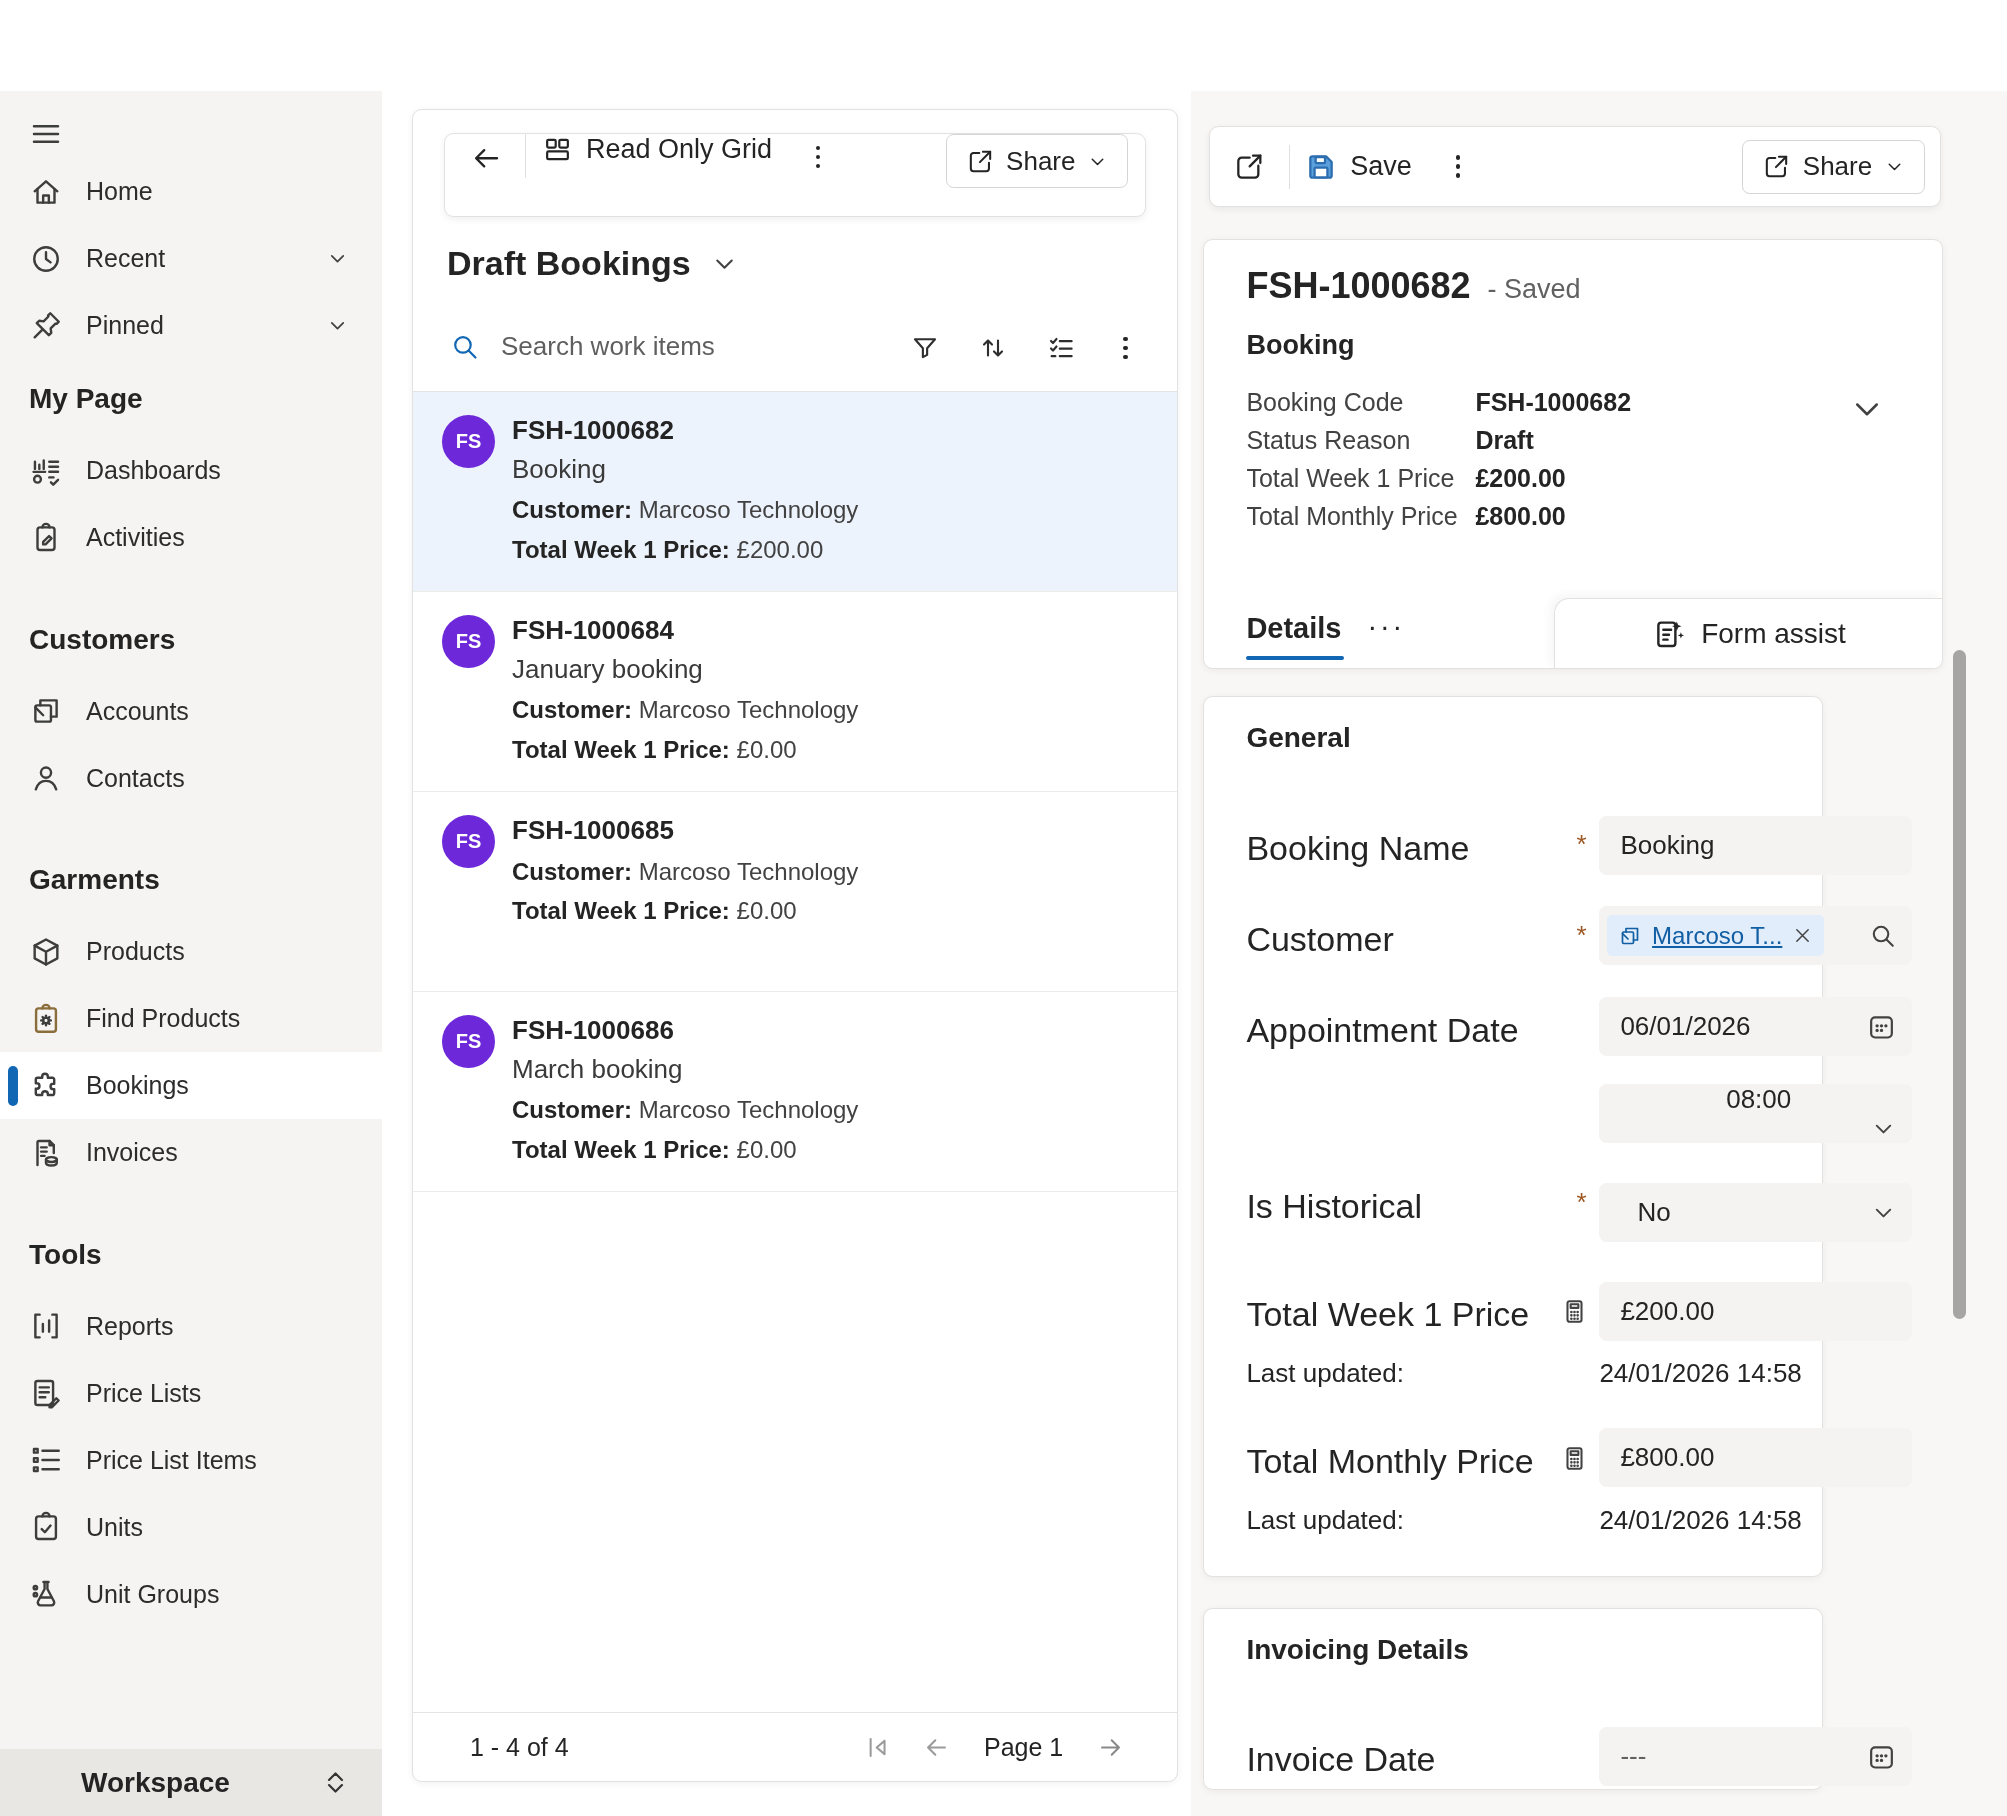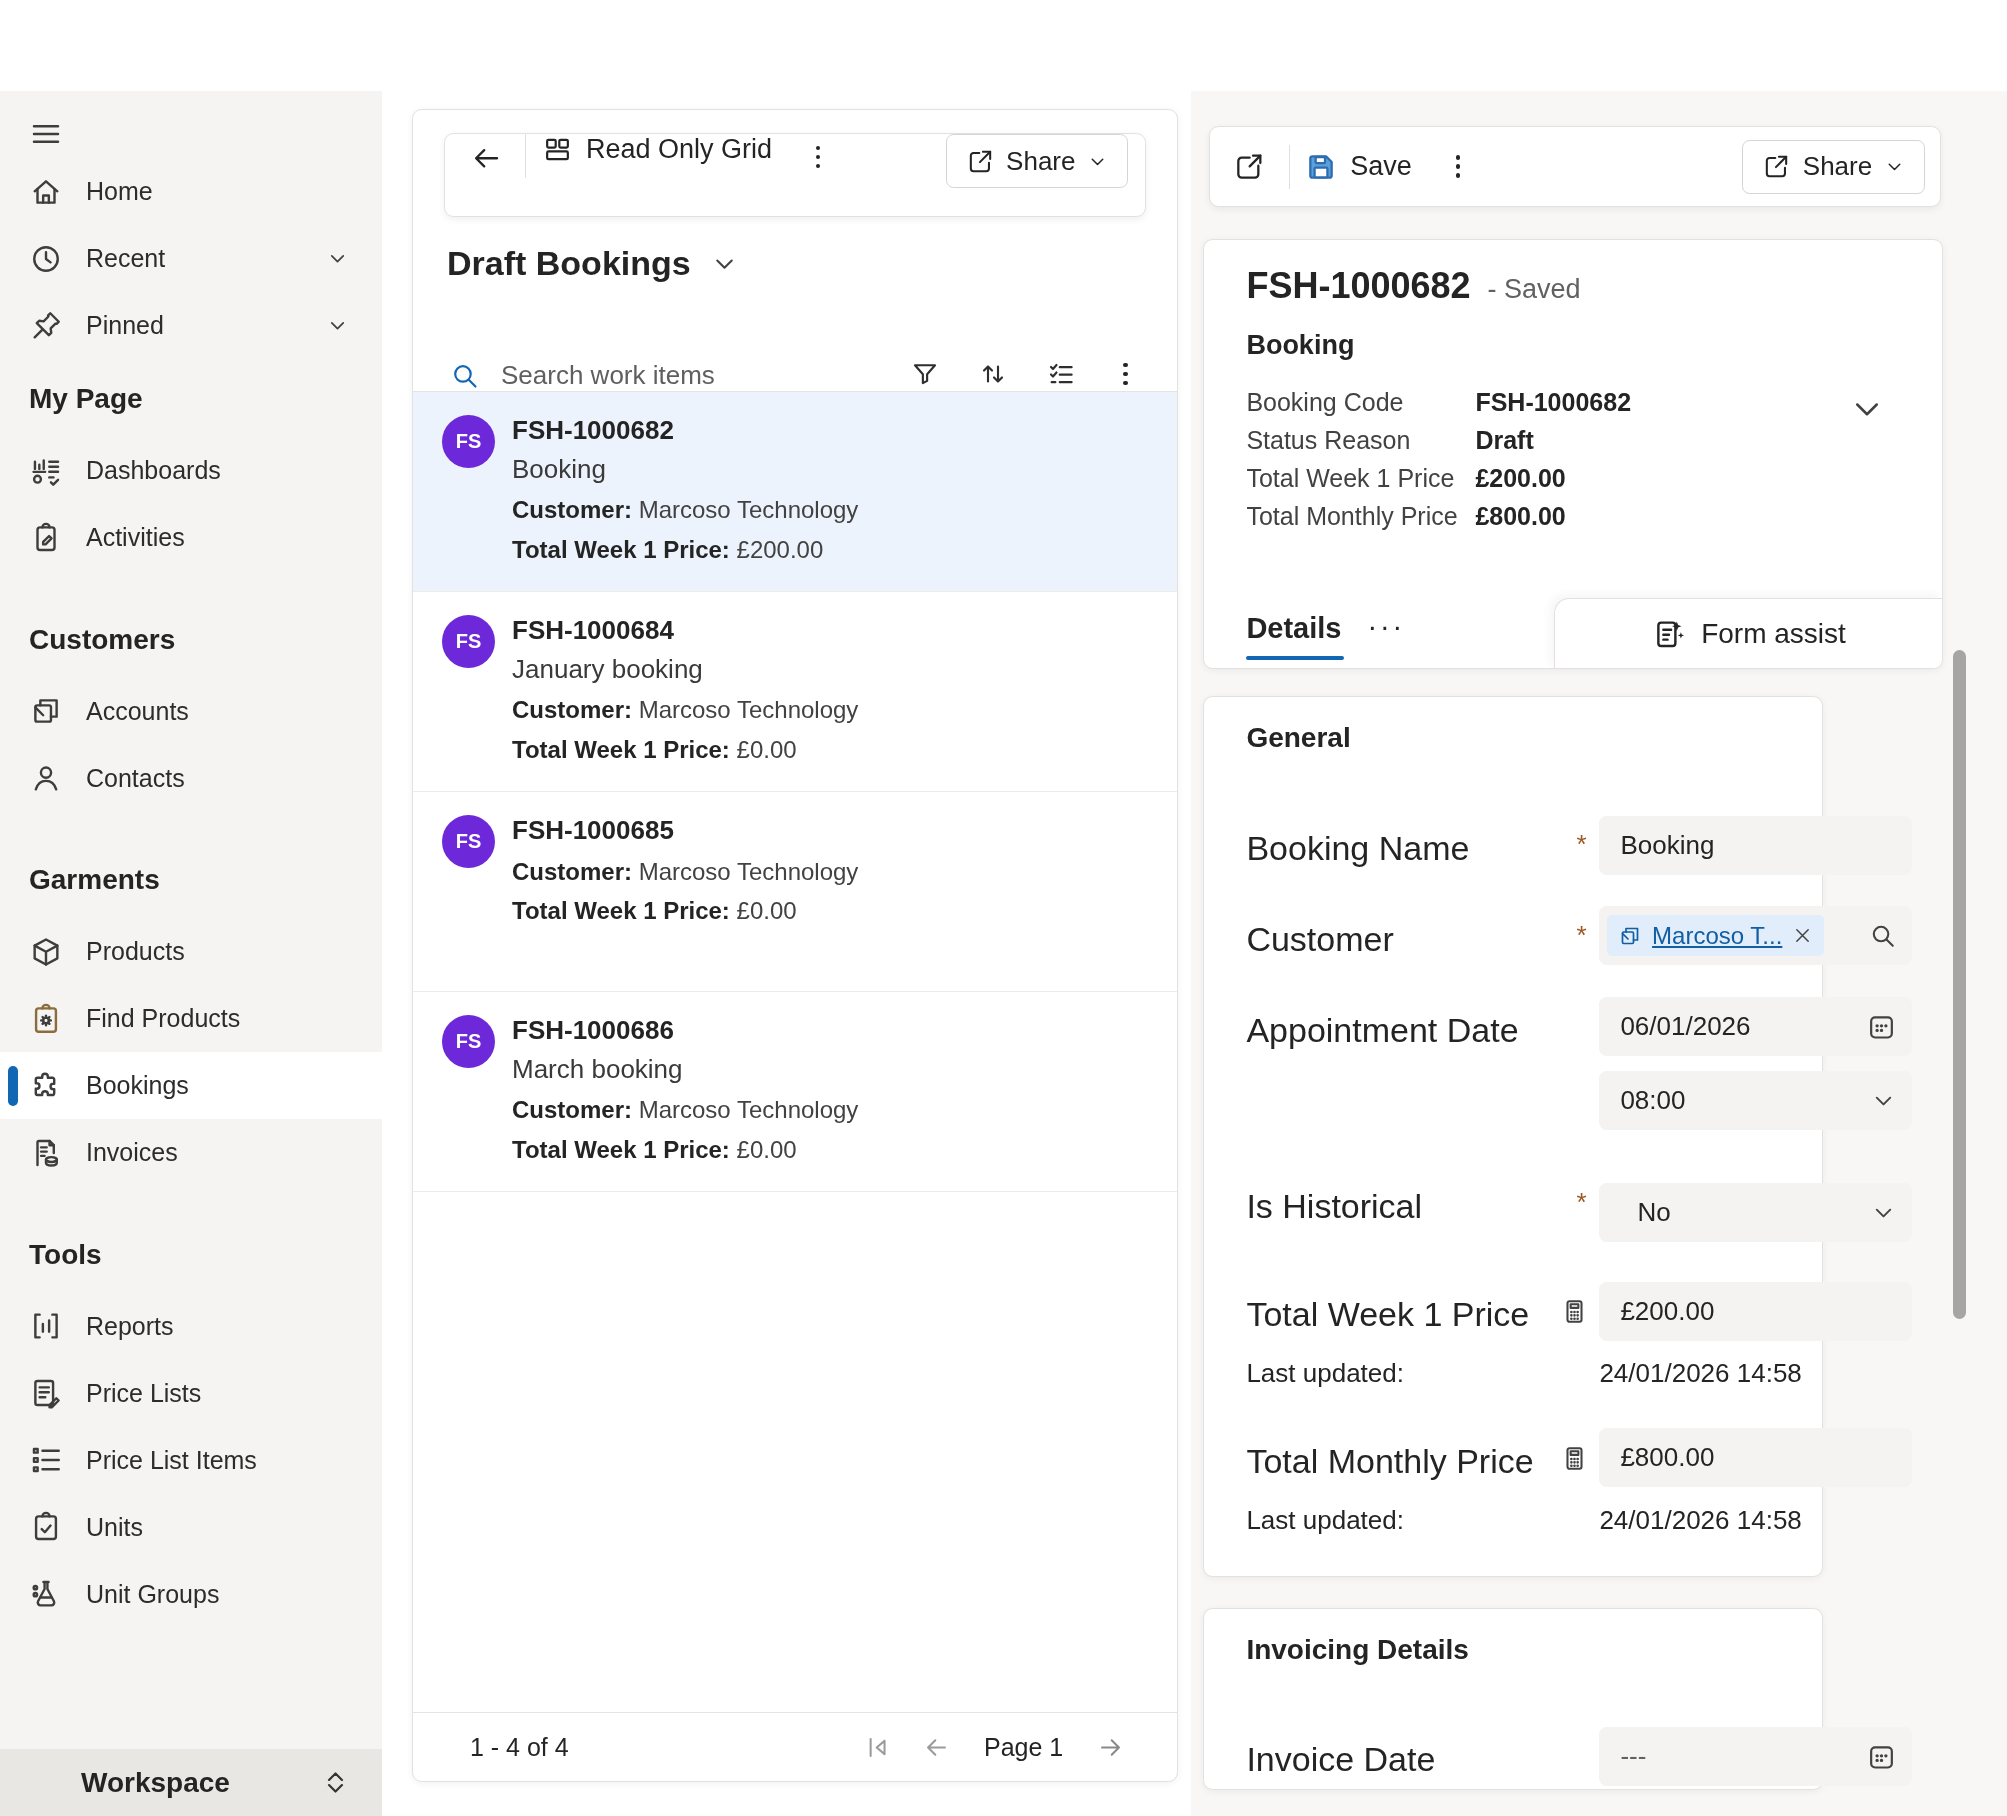--- a/index.html
+++ b/index.html
@@ -49,21 +49,21 @@
   .list-panel { left:412px; top:109px; width:766px; height:1673px; overflow:hidden; }
   .lp-toolbar { position:absolute; left:31px; top:23px; right:31px; height:84px;
         background:#fff; border:1px solid #e3e1df; border-radius:9.6px;
         box-shadow:0 2.9px 7.6px rgba(0,0,0,.06); display:flex; 
         padding:0 17px; }
   .lp-toolbar .view-label { font-size:27px; margin-left:13.4px; white-space:nowrap; }
   .lp-title-row { position:absolute; left:34px; top:134px; display:flex;
         align-items:center; gap:19px; cursor:pointer; }
   .lp-title { font-size:34px; font-weight:700; }
   .lp-search { position:absolute; left:0; right:0; top:221px; height:61px;
-        display:flex; align-items:flex-end; padding:0 40px 0 36px;
+        display:flex; align-items:flex-start; padding:0 40px 0 36px;
         border-bottom:1px solid #e5e4e2; }
   .lp-search .q-icon { width:31px; height:31px; color:#1267b4; }
   .lp-search .q-text { margin-left:21px; font-size:26px; color:#5f5f5f; }
   .lp-search .q-actions { margin-left:auto; display:flex; align-items:center; gap:38px;
         color:#2e2e2e; }
   .lp-search .q-actions svg { width:30px; height:30px; cursor:pointer; }
   .lp-list { position:absolute; left:0; right:0; top:282px; }
   .lp-item { position:relative; height:200px; border-bottom:1px solid #edece9;
         cursor:pointer; background:#fff; }
   .lp-item.selected { background:#edf3fc; }
@@ -540,21 +540,21 @@
 
     <span class="f-label" style="top:314px;">Appointment Date</span>
     <div class="f-control" style="top:300px;">
       <span>06/01/2026</span>
       <svg class="ctl-icon" viewBox="0 0 24 24">
           <rect x="4" y="5" width="16" height="15.5" rx="3"></rect>
           <path d="M8.6 11.5h.01M12 11.5h.01M15.4 11.5h.01M8.6 15h.01M12 15h.01" stroke-width="2.6"></path>
         </svg>
     </div>
 
-    <div class="f-control" style="top:374px;">
+    <div class="f-control" style="top:387px;flex-direction:column;">
       <span>08:00</span>
       <svg class="ctl-chev" viewBox="0 0 24 24">
           <path d="M6 9.5l6 6 6-6"></path>
         </svg>
     </div>
 
     <span class="f-label" style="top:490px;">Is Historical</span>
     <span class="f-req" style="top:490px;">*</span>
     <div class="f-control" style="top:486px;padding-left:38px;">
       <span>No</span>

